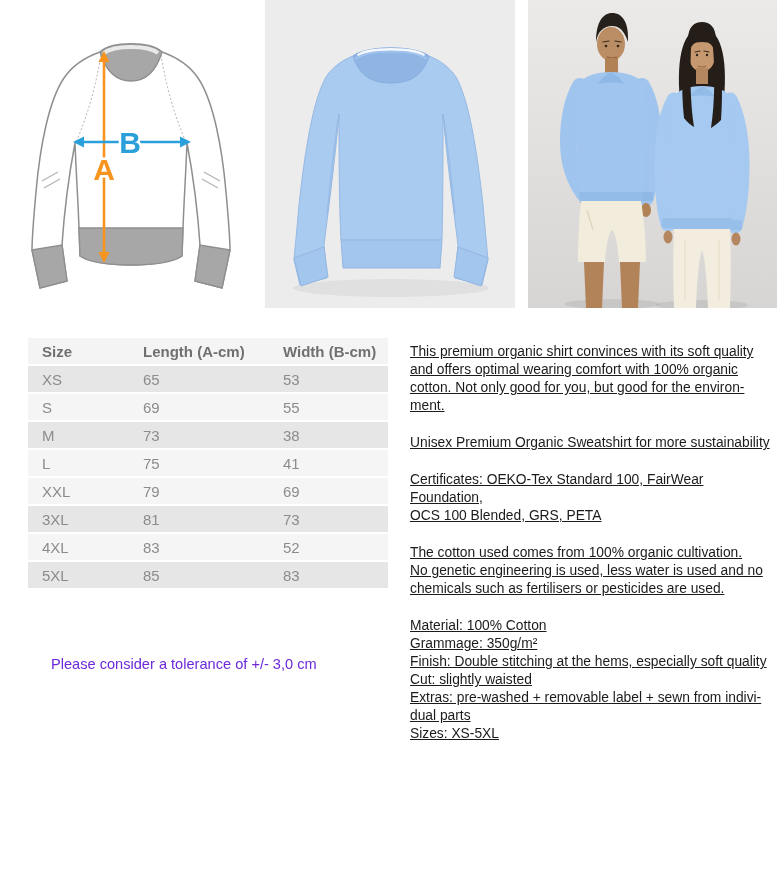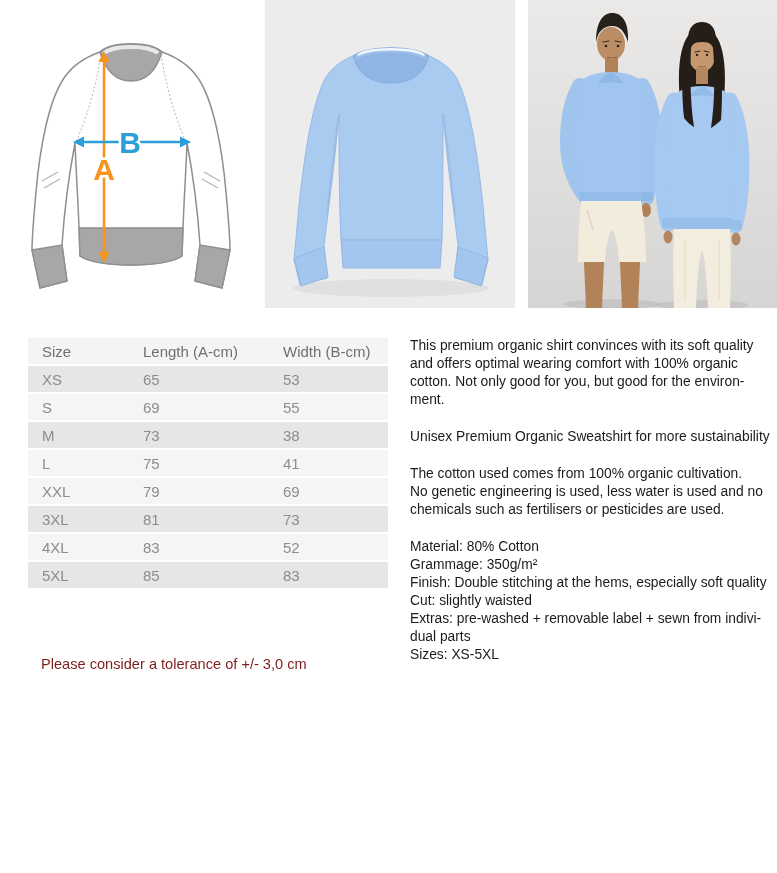--- a/index.html
+++ b/index.html
@@ -13,44 +13,44 @@
   #product-image { left:265px; width:250px; height:308px; }
   #models-image  { left:528px; width:249px; height:308px; }
 
   
   #size-table {
     position:absolute; left:28px; top:336px; width:360px;
     border-collapse:separate; border-spacing:0 2px;
     font-size:15px;
   }
   #size-table th {
-    background:#f4f4f4; color:#707070; font-weight:400; text-align:left;
+    background:#f4f4f4; color:#707070; font-weight:700; text-align:left;
     height:26px; padding:0 0 0 15px;
   }
   #size-table td {
     color:#8c8c8c; height:26px; padding:0 0 0 15px;
   }
   #size-table th:first-child, #size-table td:first-child { padding-left:14px; }
   #size-table tr.row-dark  td { background:#e6e6e6; }
   #size-table tr.row-light td { background:#f5f5f5; }
   #size-table col.c1 { width:100px; }
   #size-table col.c2 { width:140px; }
   #size-table col.c3 { width:120px; }
 
   
   #description {
     position:absolute; left:410px; top:337px; width:364px;
     font-size:13.8px; line-height:18px; color:#1b1b1b;
   }
-  #description p { margin:0 0 19px 0; white-space:pre-line; }
+  #description p { margin:6px 0 19px 0; white-space:pre-line;text-decoration:underline; }
 
   
   #tolerance {
-    position:absolute; left:41px; top:656px;
-    font-size:14.6px; color:#7f1d1d;
+    position:absolute; left:51px; top:656px;
+    font-size:14.6px; color:#6d28d9;
   }
 
   svg text.dim-label {
     font-family:"Liberation Sans", sans-serif;
     font-weight:bold; font-size:30px;
     paint-order:stroke; stroke:#ffffff; stroke-width:5px; stroke-linejoin:round;
   }
 </style>
 </head>
 <body>
@@ -278,23 +278,25 @@
   </table>
 
 <div id="tolerance">Please consider a tolerance of +/- 3,0 cm</div>
 
 <div id="description">
   <p>This premium organic shirt convinces with its soft quality
 and offers optimal wearing comfort with 100% organic
 cotton. Not only good for you, but good for the environ-
 ment.</p>
   <p>Unisex Premium Organic Sweatshirt for more sustainability</p>
+  <p>Certificates: OEKO-Tex Standard 100, FairWear Foundation,
+OCS 100 Blended, GRS, PETA</p>
   <p>The cotton used comes from 100% organic cultivation.
 No genetic engineering is used, less water is used and no
 chemicals such as fertilisers or pesticides are used.</p>
-  <p>Material: 80% Cotton
+  <p>Material: 100% Cotton
 Grammage: 350g/m²
 Finish: Double stitching at the hems, especially soft quality
 Cut: slightly waisted
 Extras: pre-washed + removable label + sewn from indivi-
 dual parts
 Sizes: XS-5XL</p>
 </div>
 
 </body></html>

